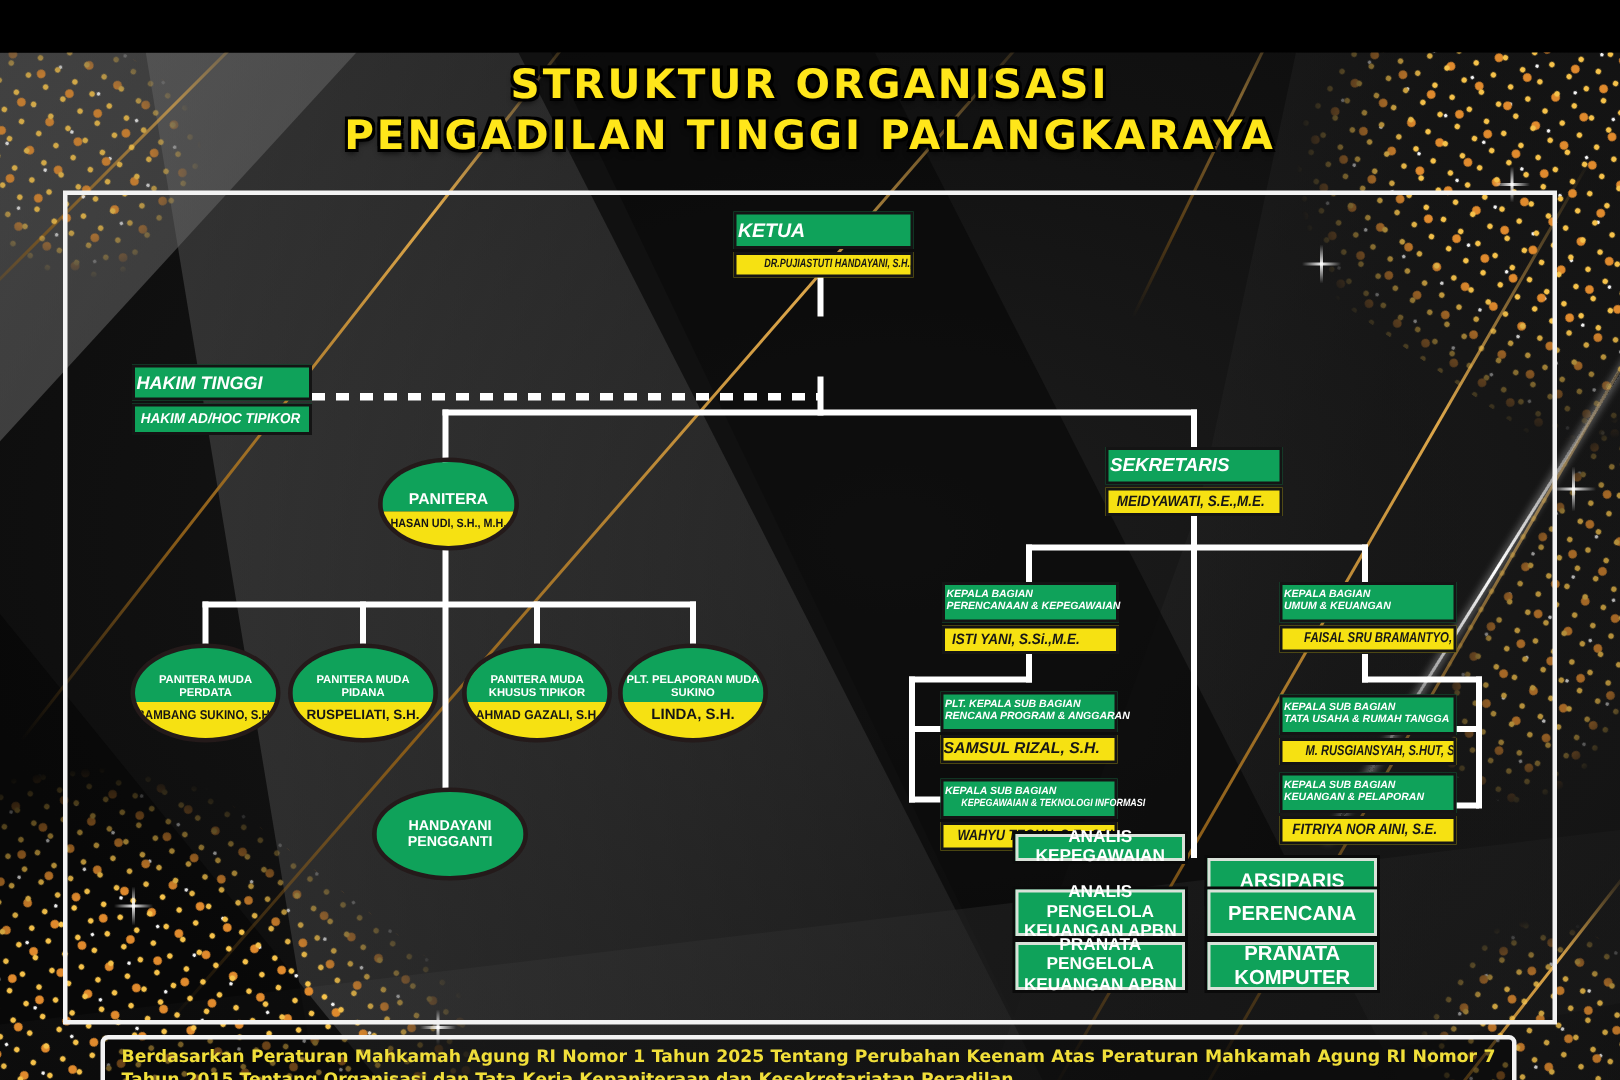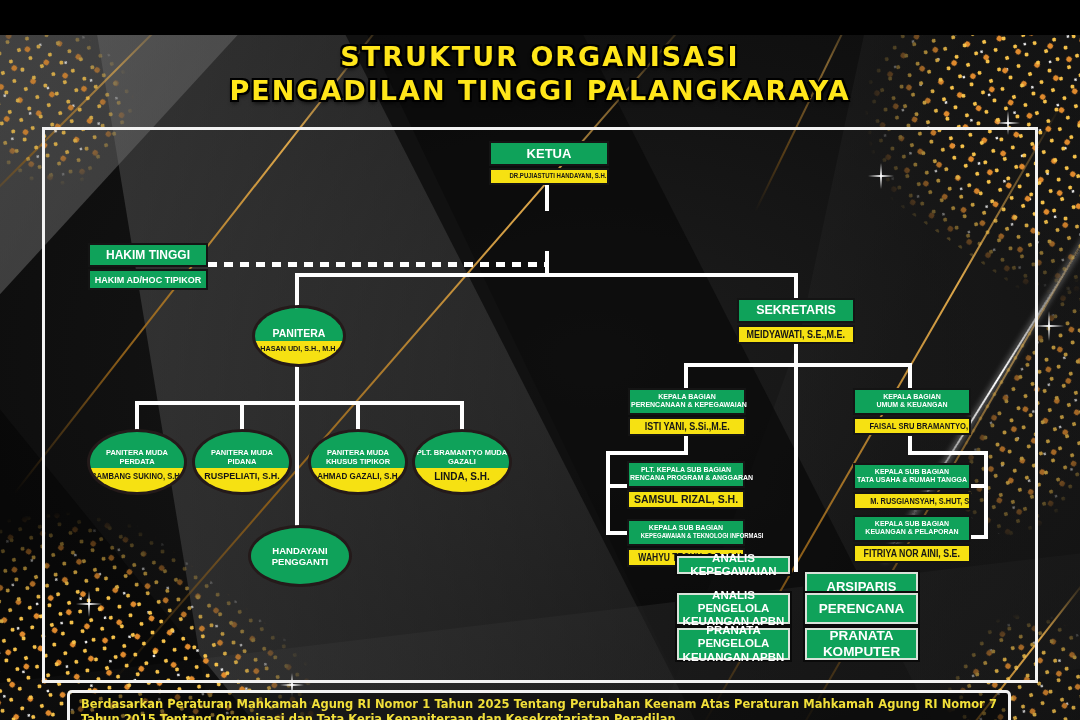--- a/index.html
+++ b/index.html
@@ -46,21 +46,21 @@
   .frame{position:absolute;left:42px;top:92px;width:996px;height:556px;border:3px solid #f3f3f3;z-index:1;box-sizing:border-box;}
   .footer{position:absolute;left:67px;top:655px;width:944px;height:57px;z-index:4;box-sizing:border-box;
           border:3px solid #f3f3f3;border-radius:5px;background:rgba(8,8,8,.55);
           color:#f1df3a;font-family:"DejaVu Sans", sans-serif;font-weight:bold;font-size:11.5px;
           line-height:1.32;text-align:justify;padding:4px 11px;}
   
   .ln{position:absolute;z-index:2;background:var(--c-connector,#fff);display:block;}
   .dash{position:absolute;z-index:2;display:block;
         background:repeating-linear-gradient(90deg,var(--c-connector,#fff) 0 9px,transparent 9px 16px);}
   
-  .box{position:absolute;z-index:3;text-align:center;}
+  .box{position:absolute;z-index:3;text-align:left;font-style:italic;}
   .hd{background:var(--c-green,#0fa25a);color:#fff;font-weight:bold;border:2px solid #141414;
       padding:3px 1px;line-height:1.18;text-transform:uppercase;}
   .nm{background:var(--c-yellow,#f6e112);color:#161616;font-weight:bold;border:2px solid #141414;
       margin-top:2px;padding:2px 0;line-height:1.1;overflow:hidden;}
   .hd+.hd{margin-top:2px;}
   .t{display:inline-block;white-space:nowrap;transform-origin:center;}
   .sx95{transform:scaleX(.95);} .sx9{transform:scaleX(.9);} .sx88{transform:scaleX(.88);}
   .sx85{transform:scaleX(.85);} .sx8{transform:scaleX(.8);} .sx78{transform:scaleX(.78);}
   .sx75{transform:scaleX(.75);}
   .fs7{font-size:7px;} .fs75{font-size:7.5px;align-items:center;} .fs8{font-size:8px;} .fs85{font-size:8.5px;}
@@ -189,22 +189,22 @@
     <div class="et fs75">
         <span>PANITERA MUDA</span>
         <span>KHUSUS TIPIKOR</span>
       </div>
     <div class="eb fs85">
         <span class="t sx95">AHMAD GAZALI, S.H.</span>
       </div>
   </div>
   <div class="ell" style="left:412px;top:394px;width:100px;height:66px;">
     <div class="et fs75">
-        <span>PLT. BRAMANTYO MUDA</span>
-        <span>GAZALI</span>
+        <span>PLT. PELAPORAN MUDA</span>
+        <span>SUKINO</span>
       </div>
     <div class="eb fs10">
         <span class="t">LINDA, S.H.</span>
       </div>
   </div>
 
   <div class="ell solid" style="left:248px;top:490px;width:104px;height:62px;">
     <div class="et fs95">
         <span>HANDAYANI PENGGANTI</span>
       </div>

